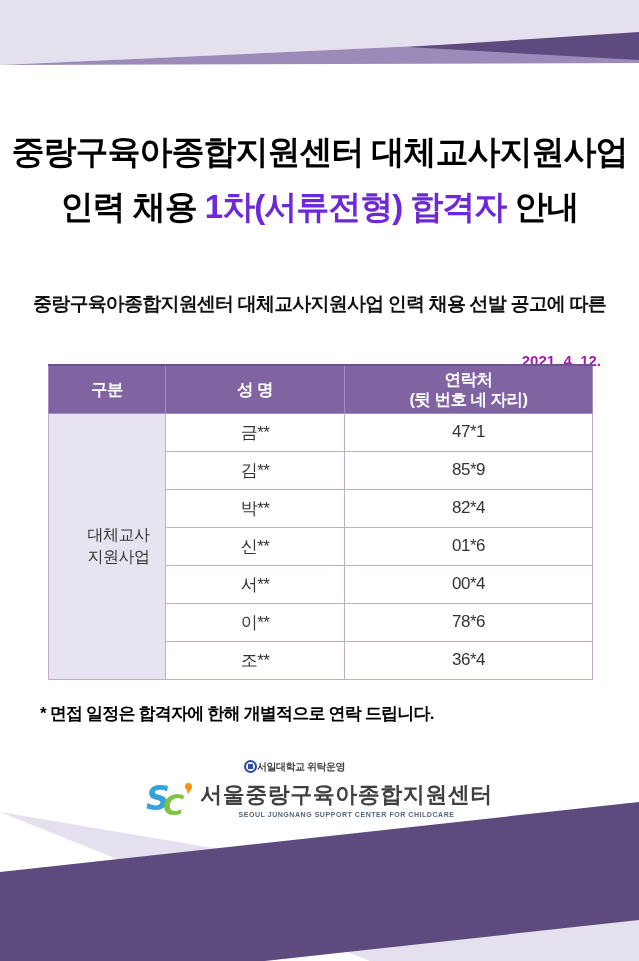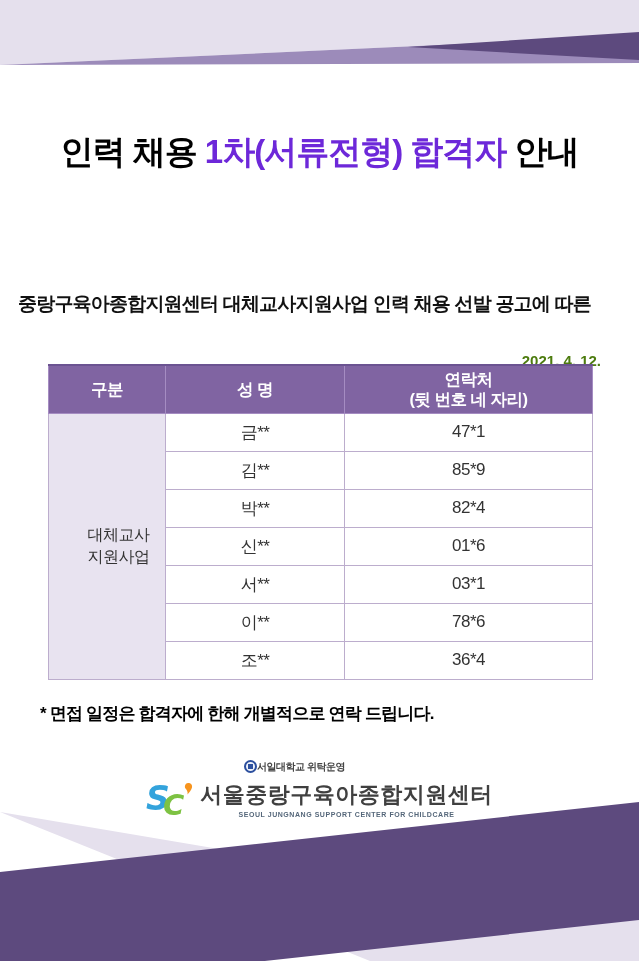--- a/index.html
+++ b/index.html
@@ -44,32 +44,33 @@
     font-size: 33px;
     font-weight: 800;
     color: #000000;
     letter-spacing: -1px;
     line-height: 55px;
   }
   .hl { color: #6d28d9; }
   .intro-block {
     position: absolute;
     top: 287px; left: 18px; right: 18px;
+    text-align: center;
     font-size: 19px;
     font-weight: 700;
     color: #111111;
     letter-spacing: -0.8px;
     line-height: 33px;
   }
   .date-line {
     position: absolute;
     top: 352px; right: 38px;
     font-size: 15px;
     font-weight: 700;
-    color: #4d7c0f;
+    color: #a21caf;
   }
   
   .result-table {
     position: absolute;
     top: 364px; left: 48px;
     width: 544px;
     border-collapse: collapse;
     table-layout: fixed;
   }
   .result-table th, .result-table td {
@@ -179,20 +180,21 @@
 
   <div class="deco deco-top-lavender"></div>
   <div class="deco deco-top-mid"></div>
   <div class="deco deco-top-dark"></div>
   <div class="deco deco-bottom-lavender"></div>
   <div class="deco deco-bottom-dark"></div>
 
   <div class="content">
 
     <div class="title-block">
+      <div>중랑구육아종합지원센터  대체교사지원사업</div>
       <div><span>인력 채용 </span><span class="hl">1차(서류전형)  합격자</span><span> 안내</span></div>
     </div>
 
     <div class="intro-block">
       <div>중랑구육아종합지원센터 대체교사지원사업 인력 채용 선발 공고에 따른</div>
     </div>
 
     <div class="date-line">2021.  4.  12.</div>
 
     <table class="result-table">
@@ -227,21 +229,21 @@
         <tr>
           <td>박**</td>
           <td>82*4</td>
         </tr>
         <tr>
           <td>신**</td>
           <td>01*6</td>
         </tr>
         <tr>
           <td>서**</td>
-          <td>03*1</td>
+          <td>00*4</td>
         </tr>
         <tr>
           <td>이**</td>
           <td>78*6</td>
         </tr>
         <tr>
           <td>조**</td>
           <td>36*4</td>
         </tr>
       </tbody>

